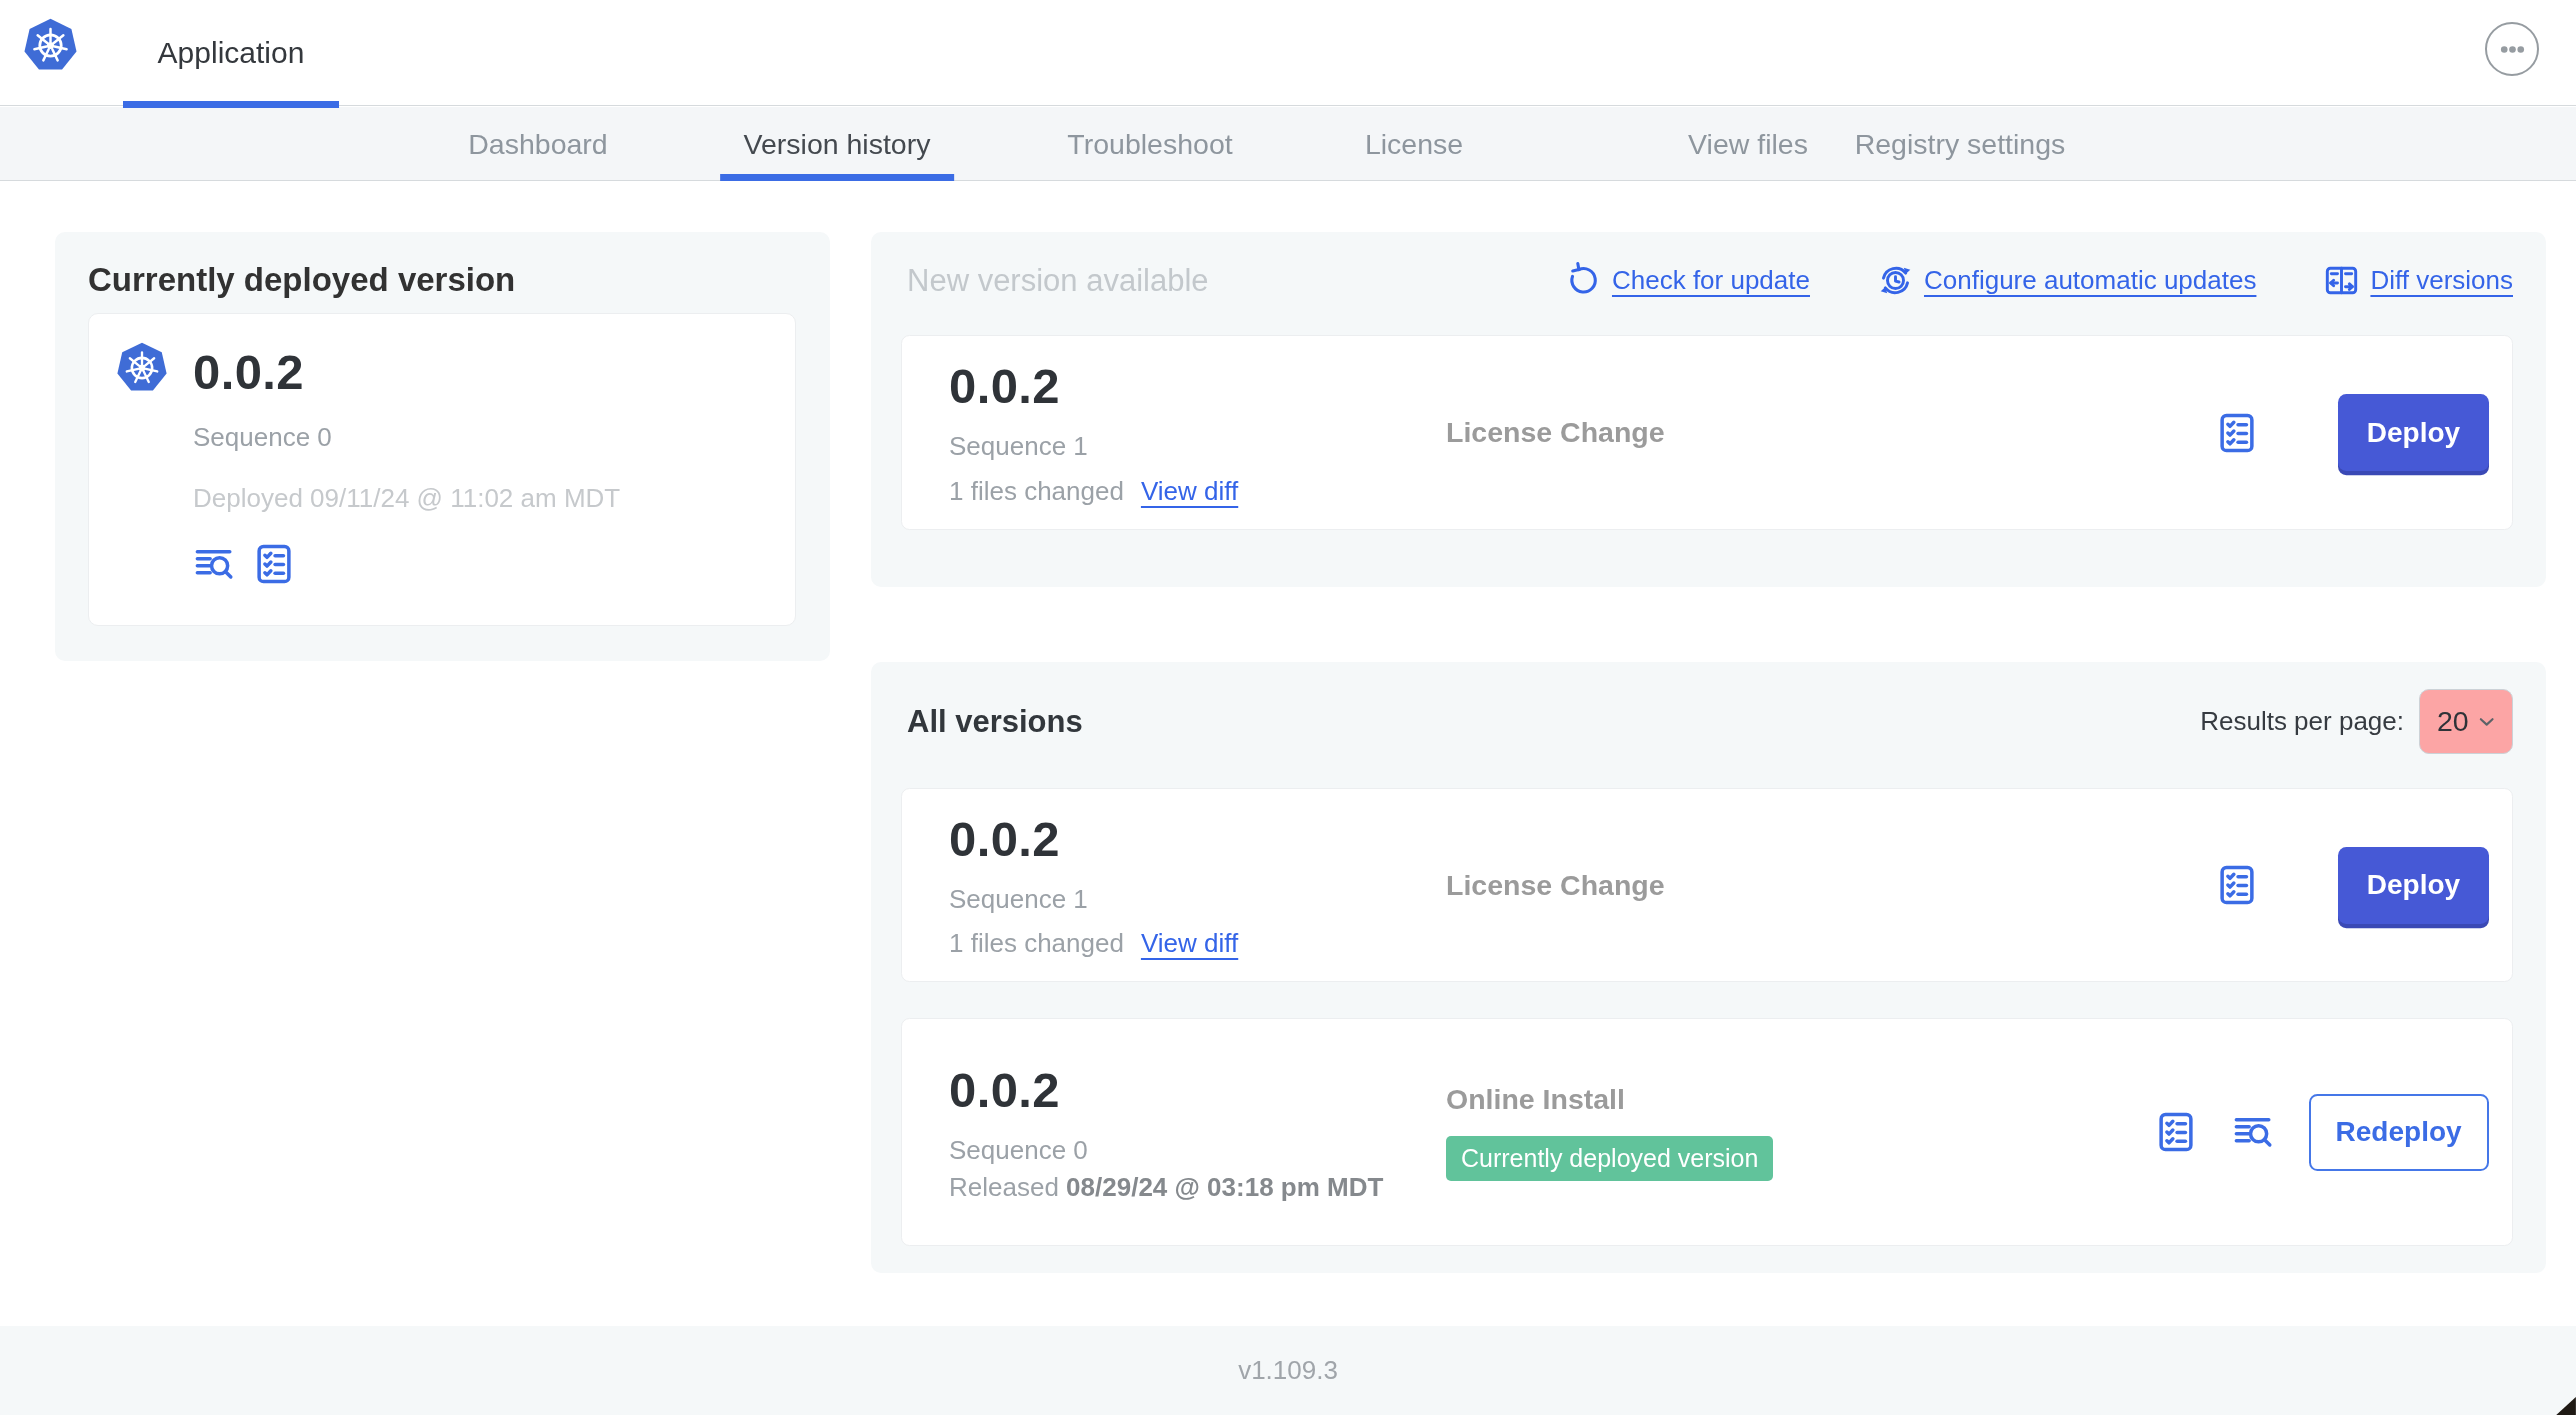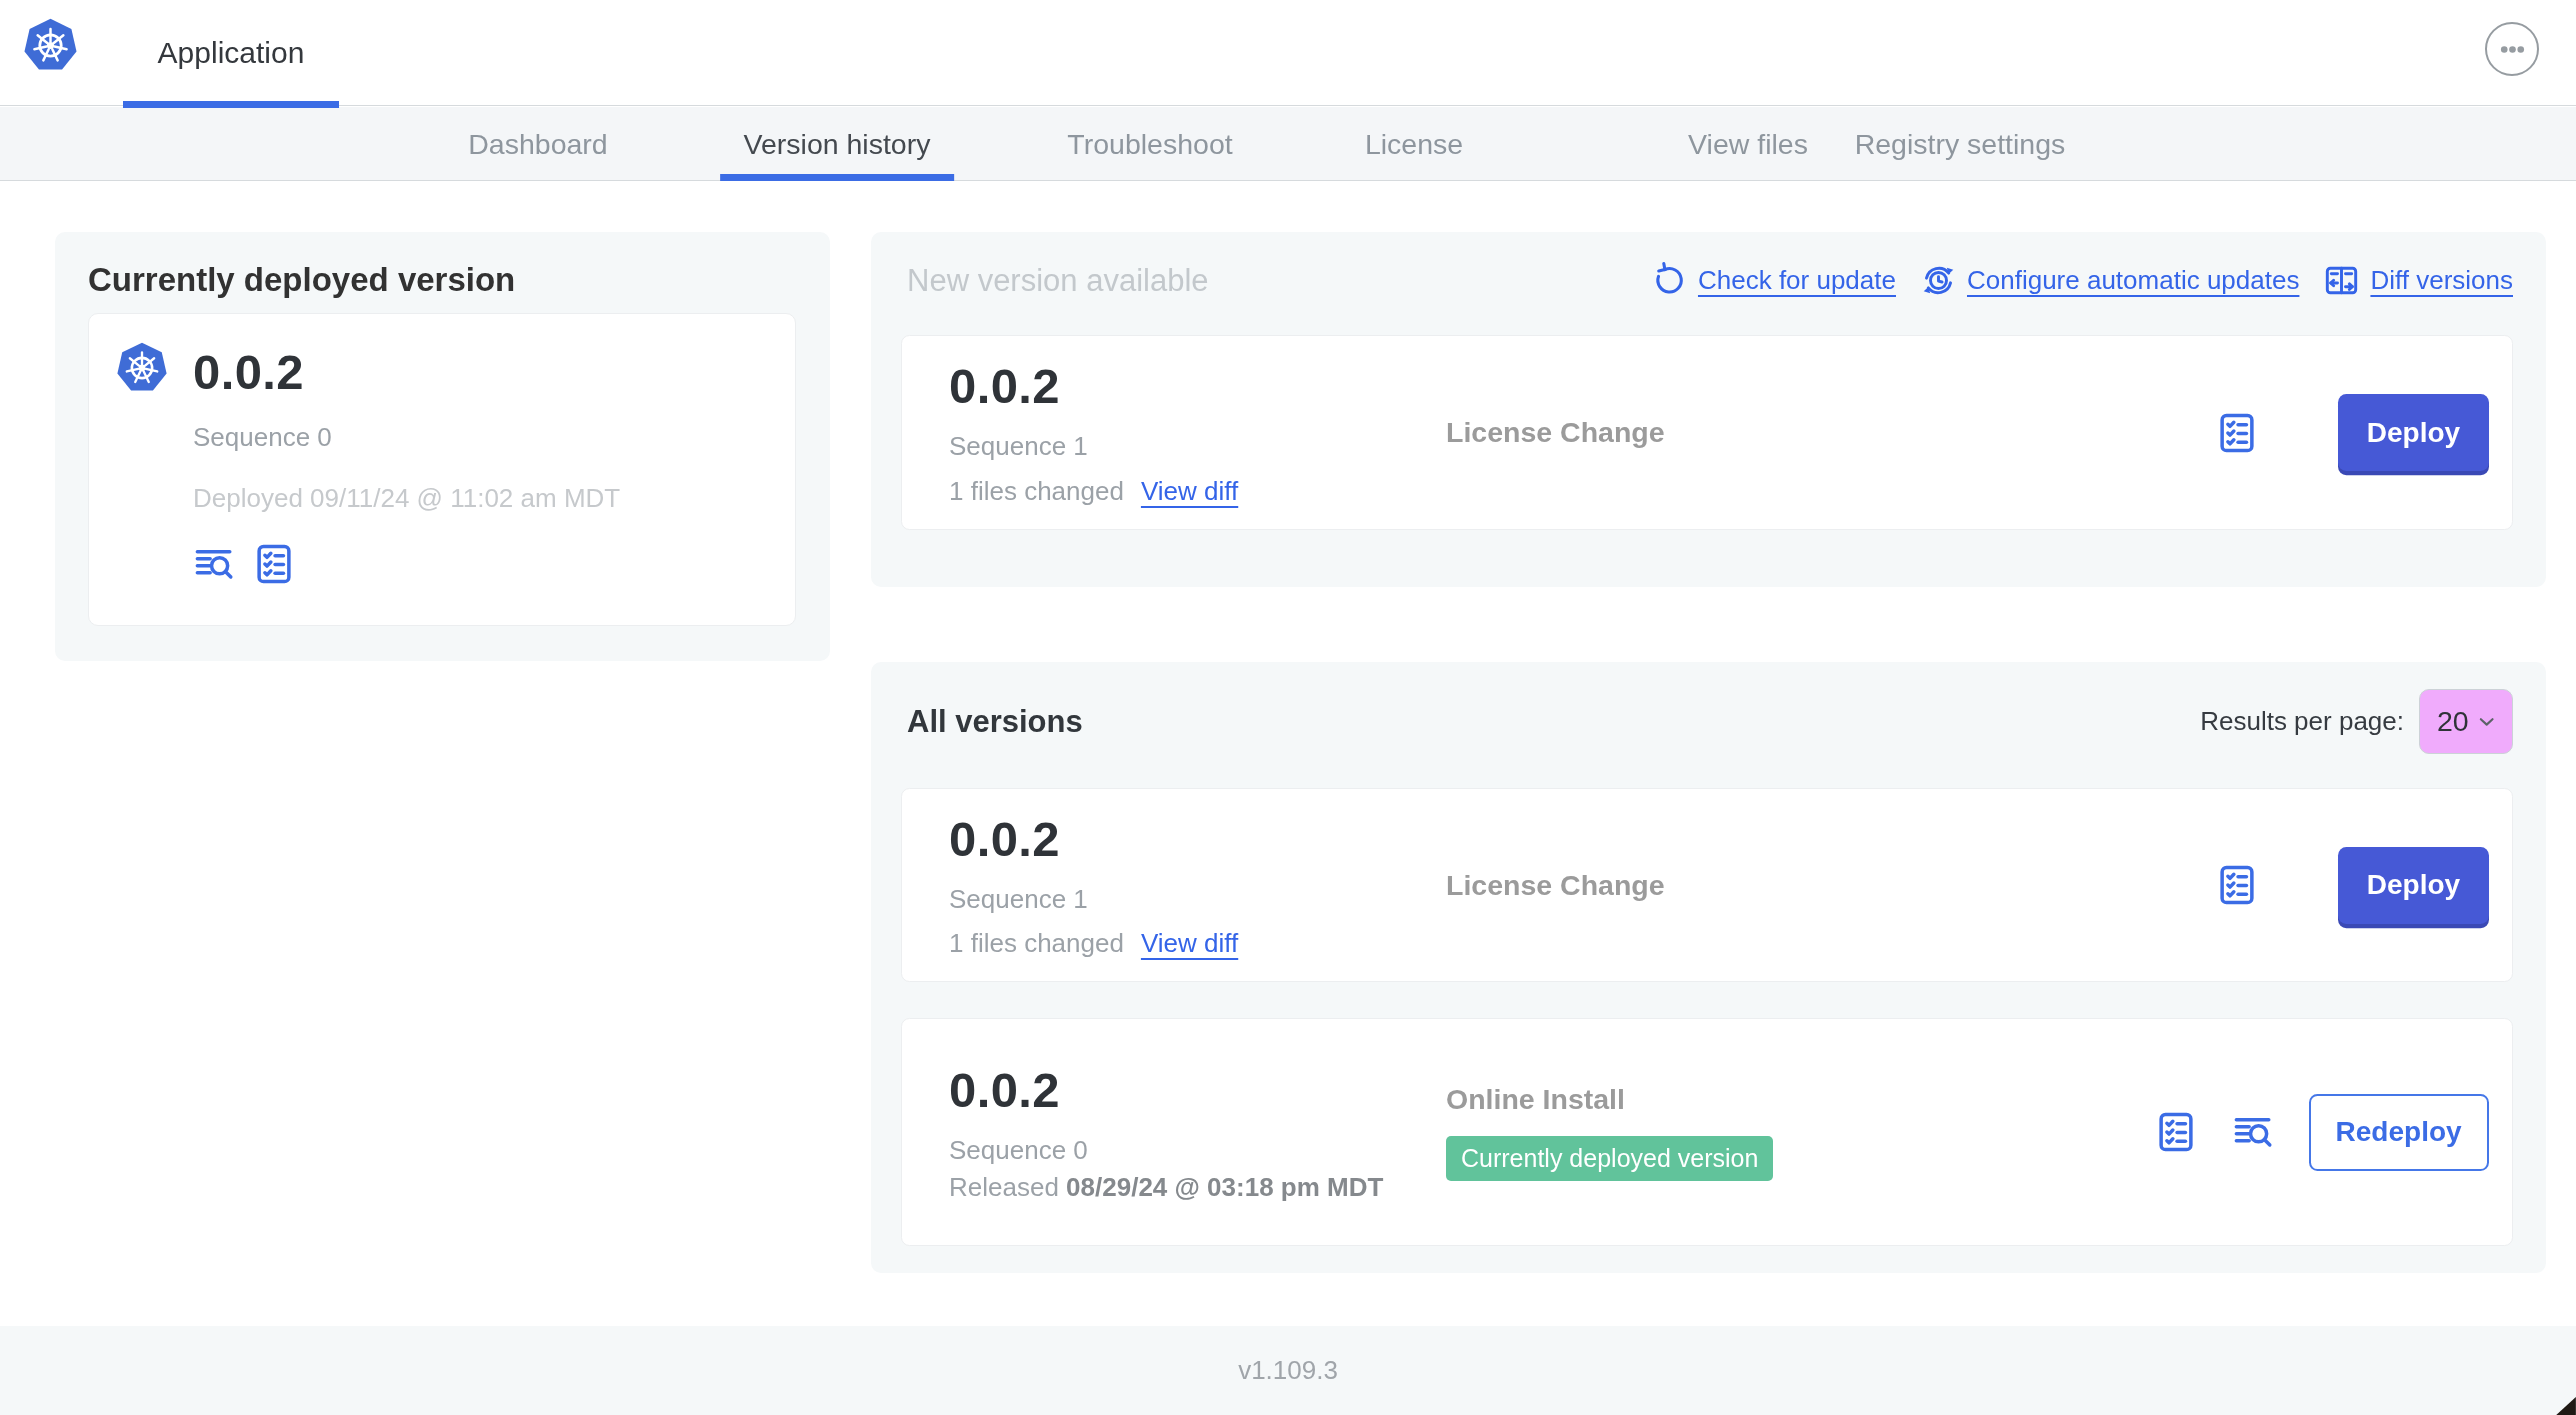--- a/index.html
+++ b/index.html
@@ -72,32 +72,32 @@
   .icon-btn { background:none; border:none; color:#3b6ce5; cursor:pointer; display:flex; align-items:center; }
   .icon-btn svg { display:block; }
 
   
   .panel-head {
     position:absolute; left:36px; right:33px; top:30px;
     display:flex; align-items:center; justify-content:space-between;
   }
   .newver-title { font-size:31px; color:#c3c8cc; }
   .allver-title { font-size:31px; font-weight:700; color:#32373c; }
-  .head-actions { display:flex; align-items:center; gap:24px; }
+  .head-actions { display:flex; align-items:center; gap:67px; }
   .link-action {
     display:flex; align-items:center; gap:10px; cursor:pointer;
     color:#3464e8; font-size:26px; font-weight:500; text-decoration:none;
   }
   .link-action .lbl { text-decoration:underline; text-underline-offset:5.9px; text-decoration-thickness:1.7px; }
   .link-action svg { width:37px; height:37px; }
 
   .per-page { display:flex; align-items:center; }
   .per-page-label { font-size:26px; color:#363b41; margin-right:15px; }
   .select-box {
-    width:94px; height:65px; background:#f0abfc; border:1.7px solid #ccd2d7; border-radius:10px;
+    width:94px; height:65px; background:#fca5a5; border:1.7px solid #ccd2d7; border-radius:10px;
     display:flex; align-items:center; justify-content:space-between;
     padding:0 13.4px 0 17px; cursor:pointer;
   }
   .select-box .val { font-size:28.5px; color:#2f3338; }
   .select-box svg { width:23.4px; height:23.4px; color:#5d6368; }
 
   
   .version-row {
     position:absolute; left:30px; right:33px;
     background:#fff; border:0.8px solid #eceef0; border-radius:8.4px;

